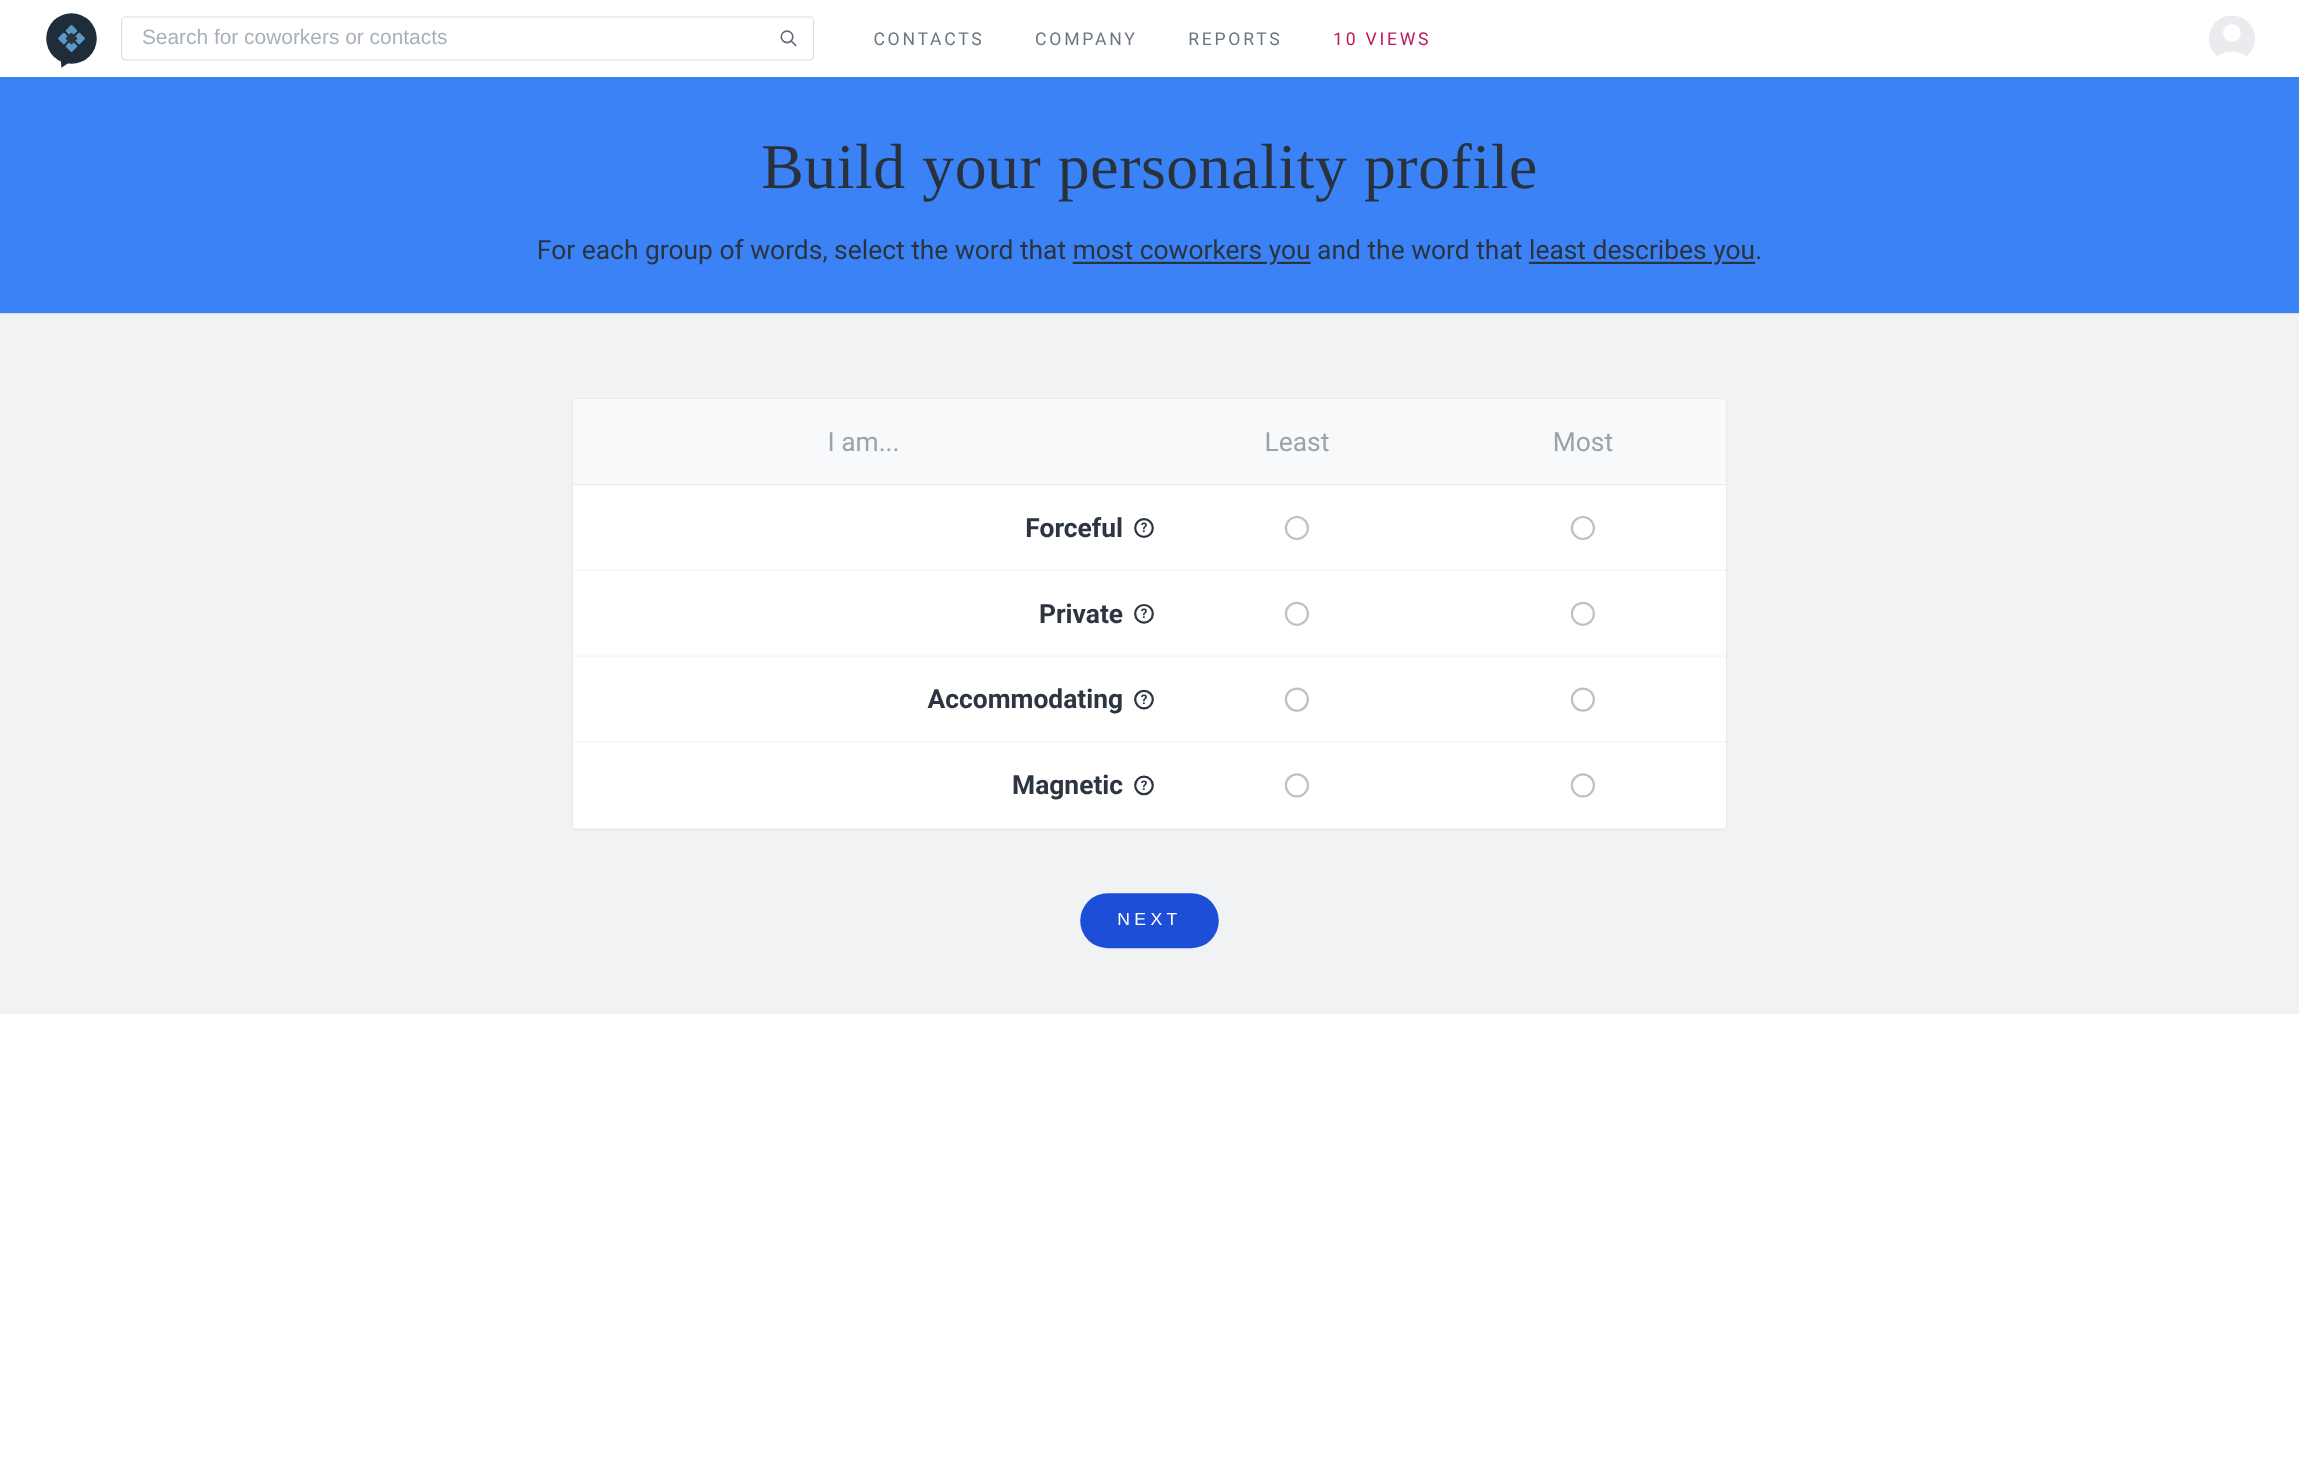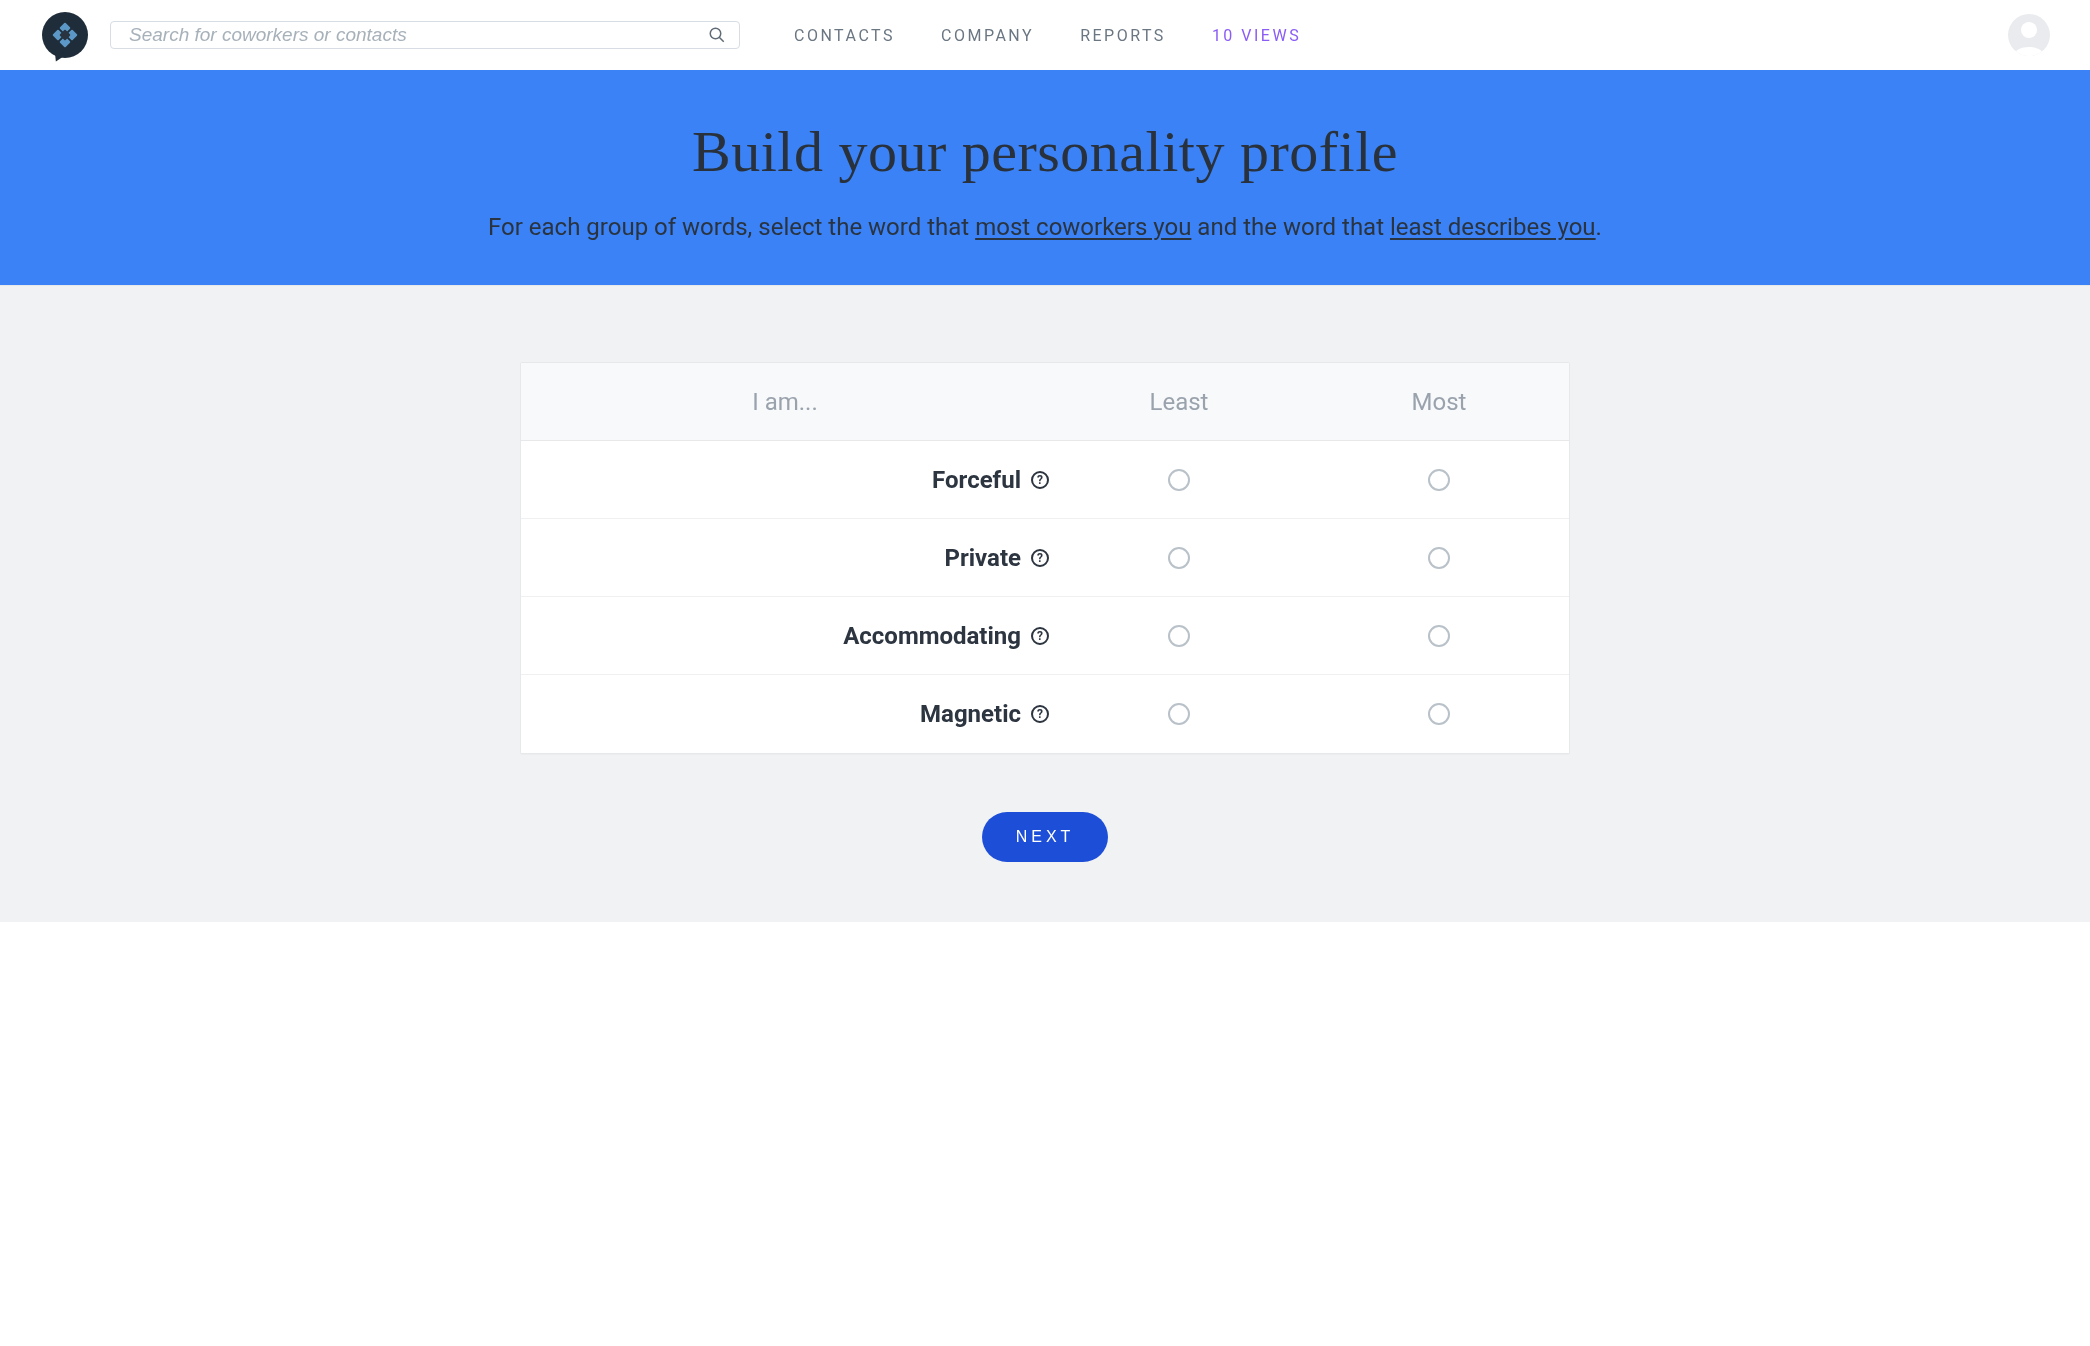--- a/index.html
+++ b/index.html
@@ -72,29 +72,28 @@
     .logo-inner .h3{ top:7px; left:14px; }
     .logo-inner .h4{ top:14px; left:7px; }
     .logo-inner .hc{ top:7px; left:7px; background:#2a3440; }
 
     .search-wrap {
       position: relative;
       flex: 0 0 auto;
     }
     .search-input {
       width: 630px;
-      height: 28px;
+      height: 40px;
       border: 1px solid #d7dde3;
       border-radius: 4px;
       padding: 0 46px 0 18px;
       font-size: 19px;
       color: #2a3440;
       background: #fff;
       outline: none;
-      font-style: italic;
     }
     .search-input::placeholder {
       color: #a7b1ba;
     }
     .search-icon {
       position: absolute;
       right: 14px;
       top: 50%;
       transform: translateY(-50%);
       color: #606b76;
@@ -111,21 +110,21 @@
     }
     .nav-link {
       font-size: 16px;
       letter-spacing: 2.5px;
       color: #6a7682;
       text-transform: uppercase;
       text-decoration: none;
       white-space: nowrap;
     }
     .nav-link.accent {
-      color: #8b5cf6;
+      color: #be185d;
     }
 
     .spacer { flex: 1 1 auto; }
 
     .avatar {
       width: 42px;
       height: 42px;
       border-radius: 50%;
       background: #e9ebee;
       display: flex;

